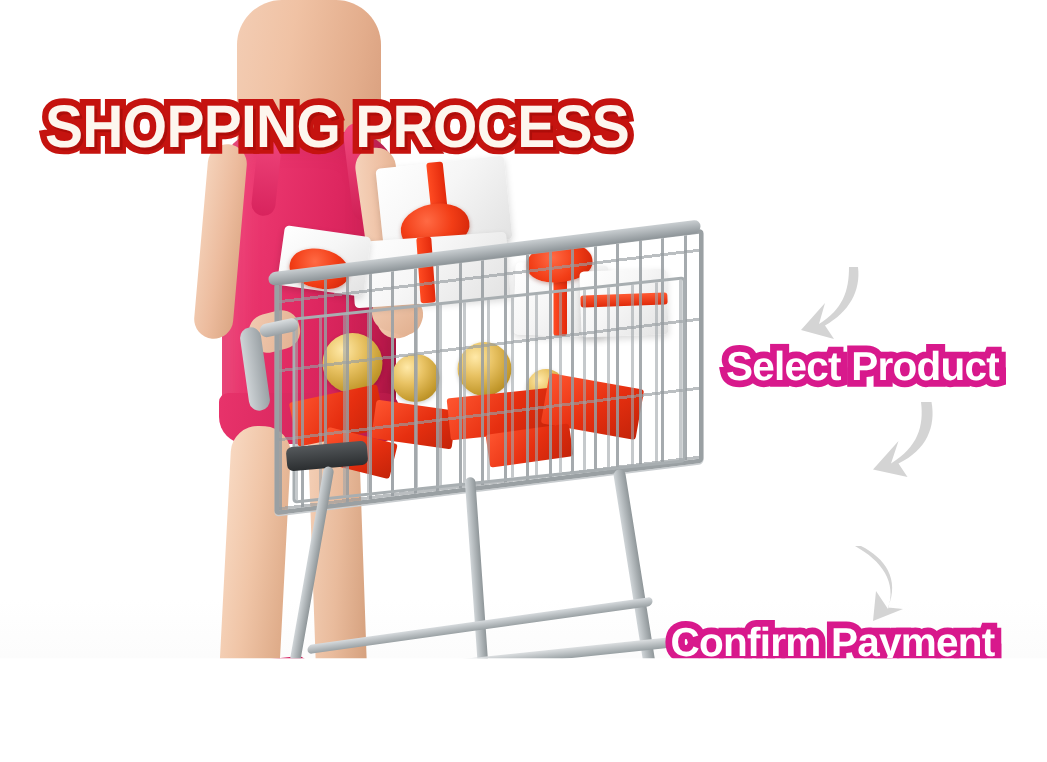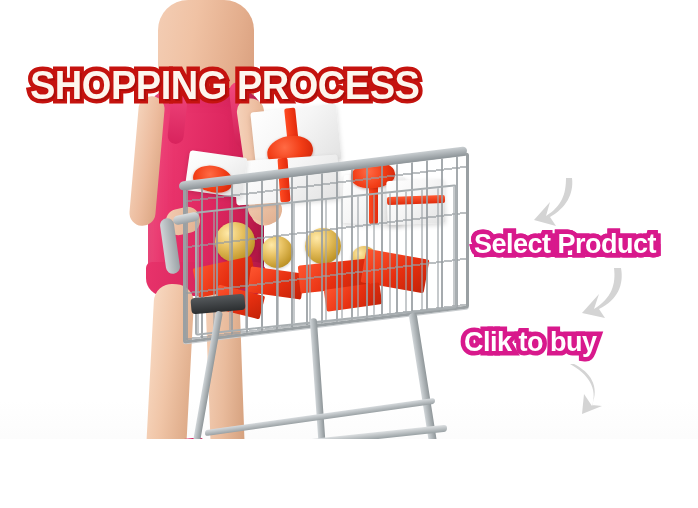--- a/index.html
+++ b/index.html
@@ -244,21 +244,21 @@
     line-height: 32px;
     color: #ffffff;
     -webkit-text-stroke: 9px #d8198c;
     paint-order: stroke fill;
     letter-spacing: -0.5px;
     white-space: nowrap;
     user-select: none;
     text-shadow: 0 0 1px #d8198c;
   }
   .step-1 { left: 412px; top: 136px; }
-  .step-2 { left: 474px; top: 228px; text-decoration: underline; }
+  .step-2 { left: 484px; top: 228px; }
   .step-3 { left: 464px; top: 326px; }
   .step-4 { left: 447px; top: 412px; }
 
   
   .arrow { position: absolute; }
   .a1 { left: 516px; top: 176px; }
   .a2 { left: 566px; top: 266px; }
   .a3 { left: 548px; top: 362px; }
 </style>
 </head>
@@ -354,16 +354,16 @@
 
   <div class="arrow a3">
     <svg width="70" height="58" viewBox="0 0 70 58" aria-hidden="true">
       <path d="M22 2 C40 12, 50 26, 44 44 L36 32 L34 52 L54 44 L44 43 C52 24, 42 10, 26 2 Z" fill="#d4d4d4"></path>
     </svg>
   </div>
 
 
   <div class="step step-2">Select Product</div>
 
-  <div class="step step-3">Clik to buy</div>
-
+
+  <div class="step step-4">Confirm Payment</div>
 
 </div>
 
 </body></html>

